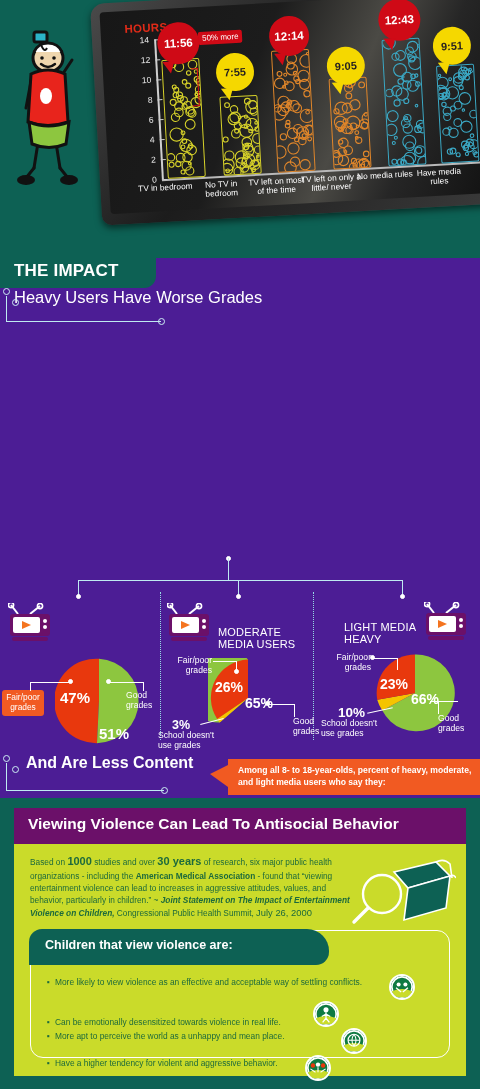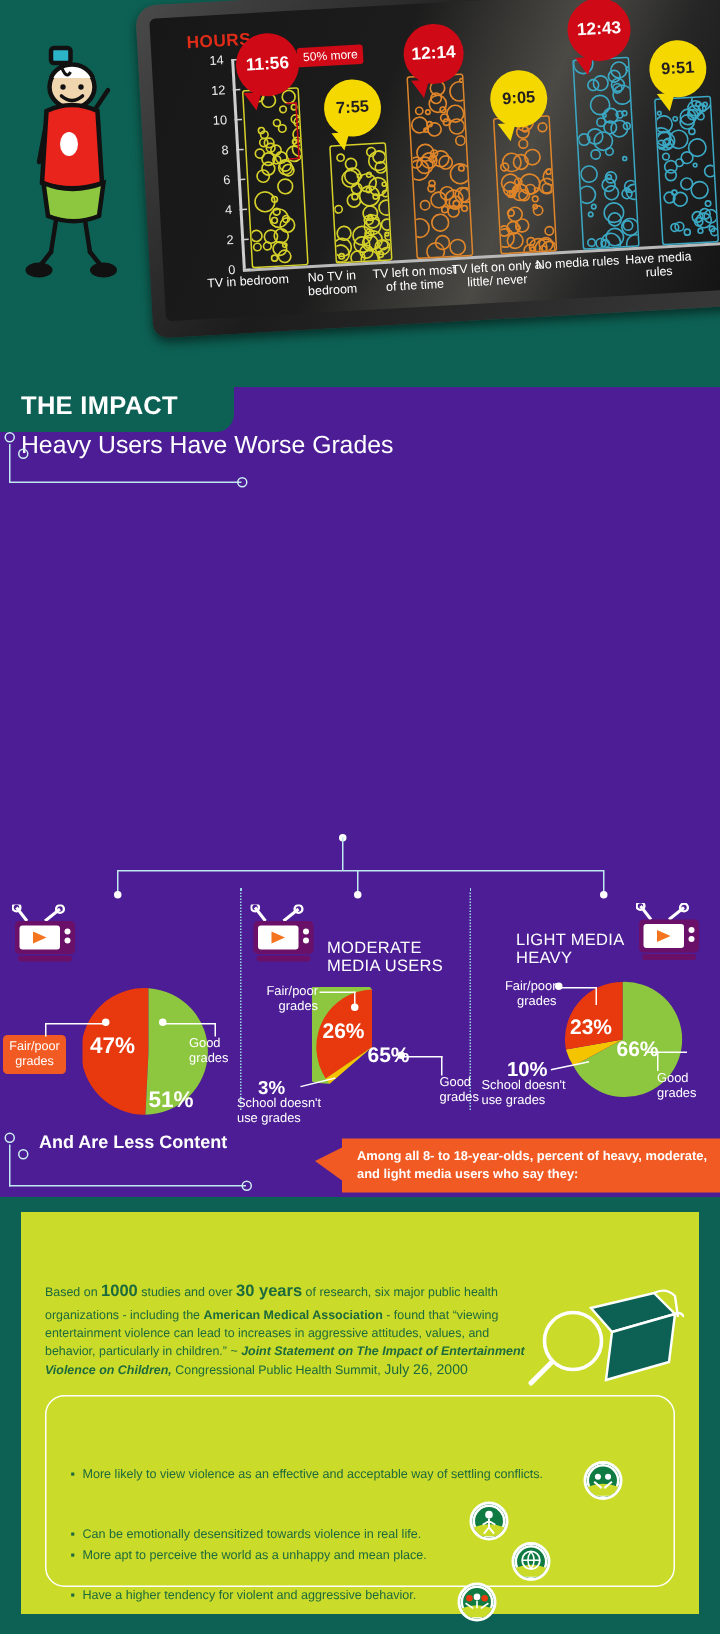--- a/index.html
+++ b/index.html
@@ -71,21 +71,21 @@
                line-height:1.12; letter-spacing:.2px; }
   .pielabel { position:absolute; color:#fff; font-size:8.6px; line-height:1.15; }
   .tagbox { position:absolute; background:#f15a22; color:#fff; font-size:8.4px;
             line-height:1.16; padding:3px 4px; border-radius:3px; text-align:center; }
   .pcttxt { position:absolute; color:#fff; font-weight:bold; }
   .dotline { position:absolute; background:#ffffff; }
   .vdotsep { position:absolute; width:0; border-left:1.4px dotted #95d9e4; }
 
   
   .content-title { position:absolute; left:26px; top:496px; color:#fff; font-weight:bold;
-                   font-size:12px; }
+                   font-size:16px; }
   .minichart { position:absolute; }
   .mc-axis-v { position:absolute; left:0; top:0; width:1px; height:100%; background:#9fdde8; }
   .mc-axis-h { position:absolute; left:0; bottom:0; height:1px; background:#9fdde8; }
   .mc-tick { position:absolute; left:-3px; width:4px; height:1px; background:#9fdde8; }
   .mbar { position:absolute; bottom:0; width:17px; }
   .mbar.h { background:#8dc63f; }
   .mbar.m { background:#6b1069; }
   .mbar.l { background:#f4741f; }
   .mval { position:absolute; color:#fff; font-size:9px; font-weight:bold; }
   .mcap { position:absolute; color:#fff; font-size:9.6px; line-height:1.15; font-weight:bold; }
@@ -753,35 +753,41 @@
   <div class="vdotsep" style="left:245px; top:553px; height:118px;"></div>
   <div class="vdotsep" style="left:140px; top:690px; height:112px;"></div>
   <div class="vdotsep" style="left:245px; top:690px; height:112px;"></div>
   <div class="connector" style="left:35px; top:676px; width:320px; height:1px; border-top-width:1.2px;"></div>
   <div class="cdot fill" style="left:33px; top:673px;"></div>
   <div class="cdot fill" style="left:352px; top:673px;"></div>
 </div>
 
 <div id="sec-violence">
   <div class="vcard">
+    <div class="vhead">
+      <span>Viewing Violence Can Lead To Antisocial Behavior</span>
+    </div>
 
     <div class="vbody">
       <span>Based on </span><span class="big">1000</span><span> studies and over </span><span class="big">30 years</span><span> of research, six major public health organizations - including the </span><b>American Medical Association</b><span> - found that “viewing entertainment violence can lead to increases in aggressive attitudes, values, and behavior, particularly in children.” ~ </span><i>Joint Statement on The Impact of Entertainment Violence on Children,</i><span> Congressional Public Health Summit, </span><span style="font-size:9.4px">July 26, 2000</span>
     </div>
 
     <svg style="position:absolute; right:10px; top:48px;" width="106" height="72" viewBox="0 0 106 72">
       <path d="M44,16 L86,6 L100,20 L58,32 Z" fill="#0d6154" stroke="#fff" stroke-width="1.6"></path>
       <path d="M58,32 L100,20 L96,52 L54,64 Z" fill="#0d6154" stroke="#fff" stroke-width="1.6"></path>
       <path d="M86,6 q8,-4 14,2 l2,14" fill="none" stroke="#fff" stroke-width="1.6"></path>
       <path d="M100,20 q4,-2 6,2" fill="none" stroke="#fff" stroke-width="1.6"></path>
       <circle cx="32" cy="38" r="19" fill="none" stroke="#fff" stroke-width="2.4"></circle>
       <path d="M18,52 L4,66" stroke="#fff" stroke-width="3.4" stroke-linecap="round"></path>
     </svg>
 
     <div class="vlist">
+      <div class="vlist-head">
+        <span>Children that view violence are:</span>
+      </div>
       <div id="vitems">
           <div class="vitem" style="top: 46px;">More likely to view violence as an effective and acceptable way of settling conflicts.</div>
           <div class="vitem" style="top: 86px;">Can be emotionally desensitized towards violence in real life.</div>
           <div class="vitem" style="top: 100px;">More apt to perceive the world as a unhappy and mean place.</div>
           <div class="vitem" style="top: 127px;">Have a higher tendency for violent and aggressive behavior.</div>
         </div>
       <svg class="vicon" style="left:358px; top:43px;" viewBox="0 0 26 26">
           <circle cx="13" cy="13" r="12" fill="#0f7a42" stroke="#fff" stroke-width="2"></circle>
           <path d="M1,18 q12,-5 24,0 l0,7 l-24,0 z" fill="#cadb2a"></path>
           <circle cx="9" cy="10" r="2.4" fill="#fff"></circle>

